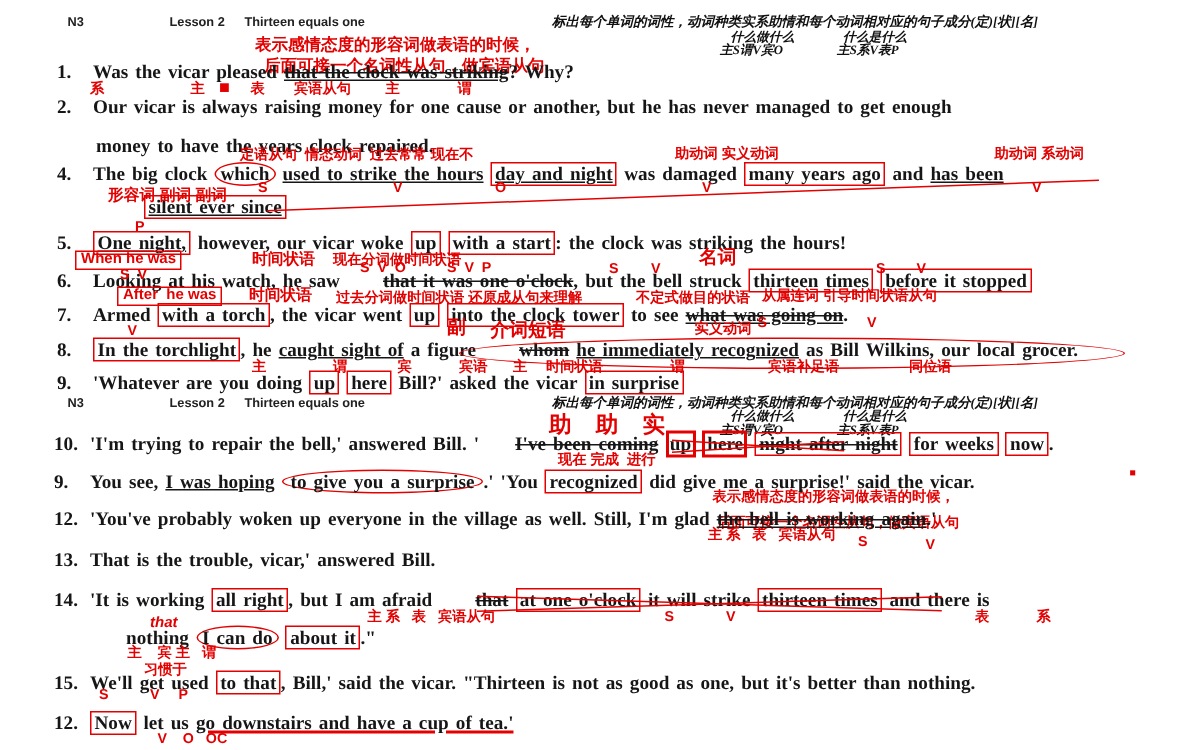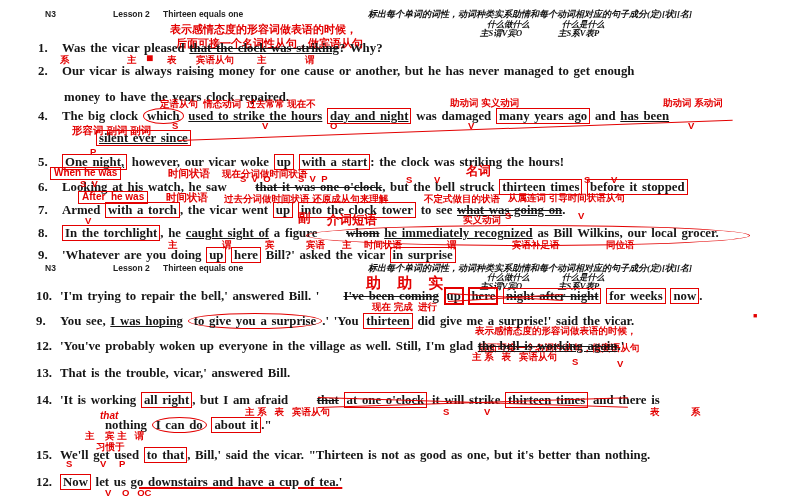--- a/index.html
+++ b/index.html
@@ -79,25 +79,25 @@
       <div class="line" style="left: 38px; top: 64px;"><span class="num">2.</span><span class="seg-p">Our vicar is always raising money for one cause or another, but he has never managed to get enough</span></div>
       <div class="line" style="left: 64px; top: 90px;"><span class="seg-p">money to have the years clock repaired.</span></div>
       <div class="line" style="left: 38px; top: 109px;"><span class="num">4.</span><span class="seg-p">The big clock </span><span class="seg-c">which</span><span class="seg-p"> </span><span class="seg-u">used to strike the hours</span><span class="seg-p"> </span><span class="seg-bu">day and night</span><span class="seg-p"> was damaged </span><span class="seg-b">many years ago</span><span class="seg-p"> and </span><span class="seg-u">has been</span></div>
       <div class="line" style="left: 64px; top: 131px; padding-left: 32px;"><span class="seg-bu">silent ever since</span></div>
       <div class="line" style="left: 38px; top: 155px;"><span class="num">5.</span><span class="seg-bu">One night,</span><span class="seg-p"> however, our vicar woke </span><span class="seg-b">up</span><span class="seg-p"> </span><span class="seg-b">with a start</span><span class="seg-p">: the clock was striking the hours!</span></div>
       <div class="line" style="left: 38px; top: 180px;"><span class="num">6.</span><span class="seg-p">Looking at his watch, he saw </span><span class="seg-s">that it was one o'clock</span><span class="seg-p">, but the bell struck </span><span class="seg-b">thirteen times</span><span class="seg-p"> </span><span class="seg-b">before it stopped</span></div>
       <div class="line" style="left: 38px; top: 203px;"><span class="num">7.</span><span class="seg-p">Armed </span><span class="seg-b">with a torch</span><span class="seg-p">, the vicar went </span><span class="seg-b">up</span><span class="seg-p"> </span><span class="seg-b">into the clock tower</span><span class="seg-p"> to see </span><span class="seg-su">what was going on</span><span class="seg-p">.</span></div>
       <div class="line" style="left: 38px; top: 226px;"><span class="num">8.</span><span class="seg-b">In the torchlight</span><span class="seg-p">, he </span><span class="seg-u">caught sight of</span><span class="seg-p"> a figure </span><span class="seg-s">whom</span><span class="seg-p"> </span><span class="seg-u">he immediately recognized</span><span class="seg-p"> as Bill Wilkins, our local grocer.</span></div>
       <div class="line" style="left: 38px; top: 248px;"><span class="num">9.</span><span class="seg-p">'Whatever are you doing </span><span class="seg-b">up</span><span class="seg-p"> </span><span class="seg-b">here</span><span class="seg-p"> Bill?' asked the vicar </span><span class="seg-b">in surprise</span></div>
       <div class="line" style="left: 36px; top: 289px;"><span class="num">10.</span><span class="seg-p">'I'm trying to repair the bell,' answered Bill. '</span><span class="seg-s">I've been coming</span><span class="seg-p"> </span><span class="seg-bh">up</span><span class="seg-p"> </span><span class="seg-bh">here</span><span class="seg-p"> </span><span class="seg-bs">night after night</span><span class="seg-p"> </span><span class="seg-b">for weeks</span><span class="seg-p"> </span><span class="seg-b">now</span><span class="seg-p">.</span></div>
-      <div class="line" style="left: 36px; top: 314px;"><span class="num">9.</span><span class="seg-p">You see, </span><span class="seg-u">I was hoping</span><span class="seg-p"> </span><span class="seg-o">to give you a surprise</span><span class="seg-p">.' 'You </span><span class="seg-b">thirteen</span><span class="seg-p"> did give me a surprise!' said the vicar.</span></div>
+      <div class="line" style="left: 36px; top: 314px;"><span class="num">9.</span><span class="seg-p">You see, </span><span class="seg-u">I was hoping</span><span class="seg-p"> </span><span class="seg-o">to give you a surprise</span><span class="seg-p">.' 'You </span><span class="seg-b">recognized</span><span class="seg-p"> did give me a surprise!' said the vicar.</span></div>
       <div class="line" style="left: 36px; top: 339px;"><span class="num">12.</span><span class="seg-p">'You've probably woken up everyone in the village as well. Still, I'm glad </span><span class="seg-su">the bell is working again</span><span class="seg-p">.'</span></div>
       <div class="line" style="left: 36px; top: 366px;"><span class="num">13.</span><span class="seg-p">That is the trouble, vicar,' answered Bill.</span></div>
       <div class="line" style="left: 36px; top: 393px;"><span class="num">14.</span><span class="seg-p">'It is working </span><span class="seg-b">all right</span><span class="seg-p">, but I am afraid </span><span class="seg-s">that</span><span class="seg-p"> </span><span class="seg-b">at one o'clock</span><span class="seg-p"> it will strike </span><span class="seg-b">thirteen times</span><span class="seg-p"> and there is</span></div>
-      <div class="line" style="left: 105px; top: 418px;"><span class="seg-p">nothing </span><span class="seg-c">I can do</span><span class="seg-p"> </span><span class="seg-b">about it</span><span class="seg-p">."</span></div>
+      <div class="line" style="left: 84px; top: 418px;"><span class="seg-p">nothing </span><span class="seg-c">I can do</span><span class="seg-p"> </span><span class="seg-b">about it</span><span class="seg-p">."</span></div>
       <div class="line" style="left: 36px; top: 448px;"><span class="num">15.</span><span class="seg-p">We'll get used </span><span class="seg-b">to that</span><span class="seg-p">, Bill,' said the vicar. "Thirteen is not as good as one, but it's better than nothing.</span></div>
       <div class="line" style="left: 36px; top: 475px;"><span class="num">12.</span><span class="seg-b">Now</span><span class="seg-p"> let us </span><span class="seg-ur">go downstairs and have a cup of tea.'</span></div>
     </div>
   <div id="labels">
       <span class="lab" style="left: 60px; top: 55px;">系</span>
       <span class="lab" style="left: 127px; top: 55px;">主</span>
       <span class="lab fill" style="left: 146px; top: 53px;">■</span>
       <span class="lab" style="left: 167px; top: 55px;">表</span>
       <span class="lab" style="left: 196px; top: 55px;">宾语从句</span>
       <span class="lab" style="left: 257px; top: 55px;">主</span>

